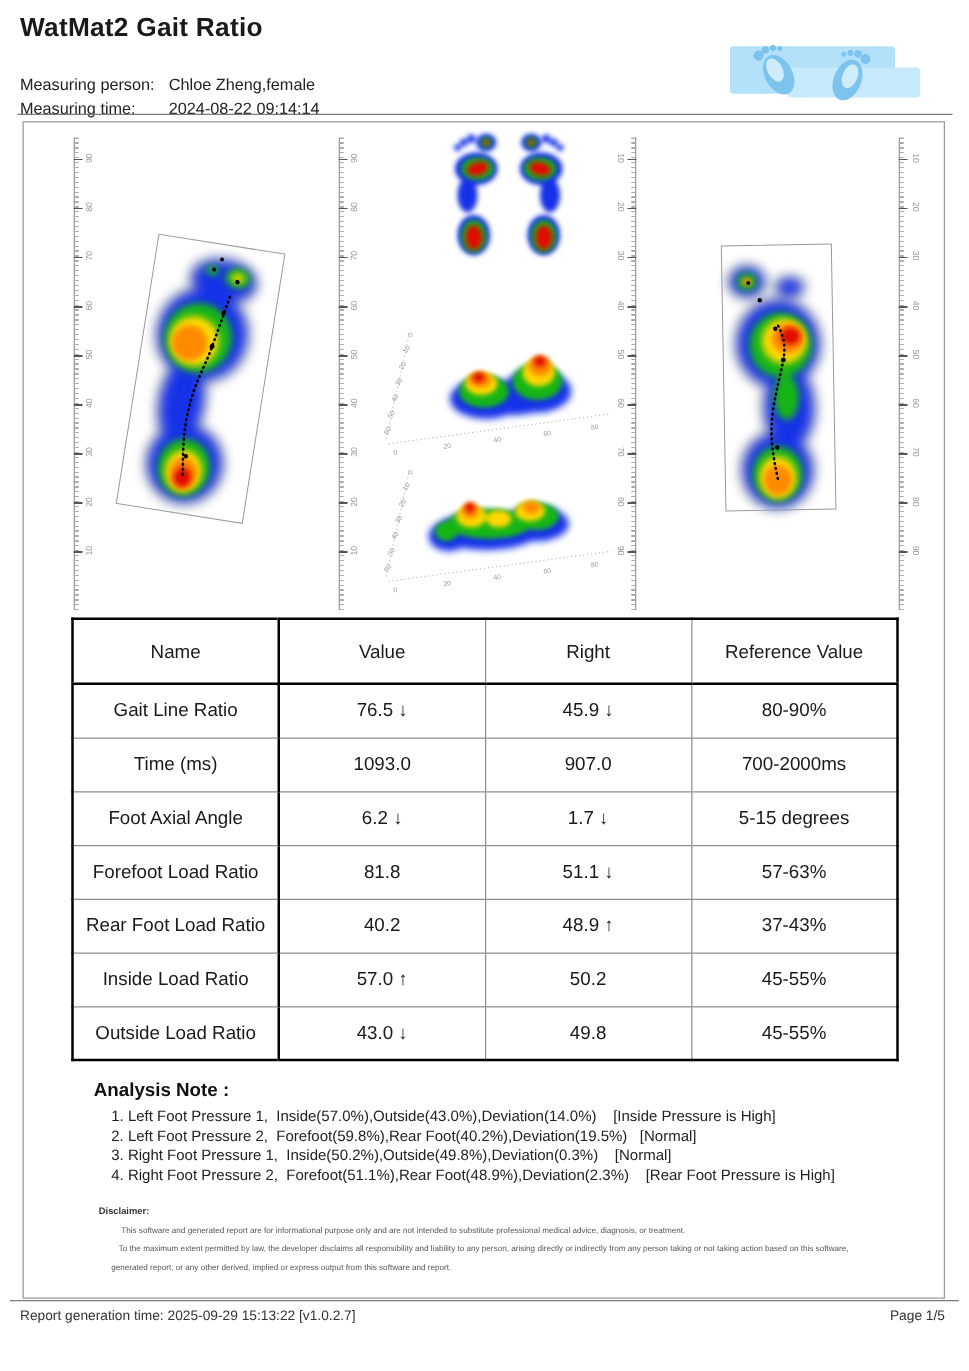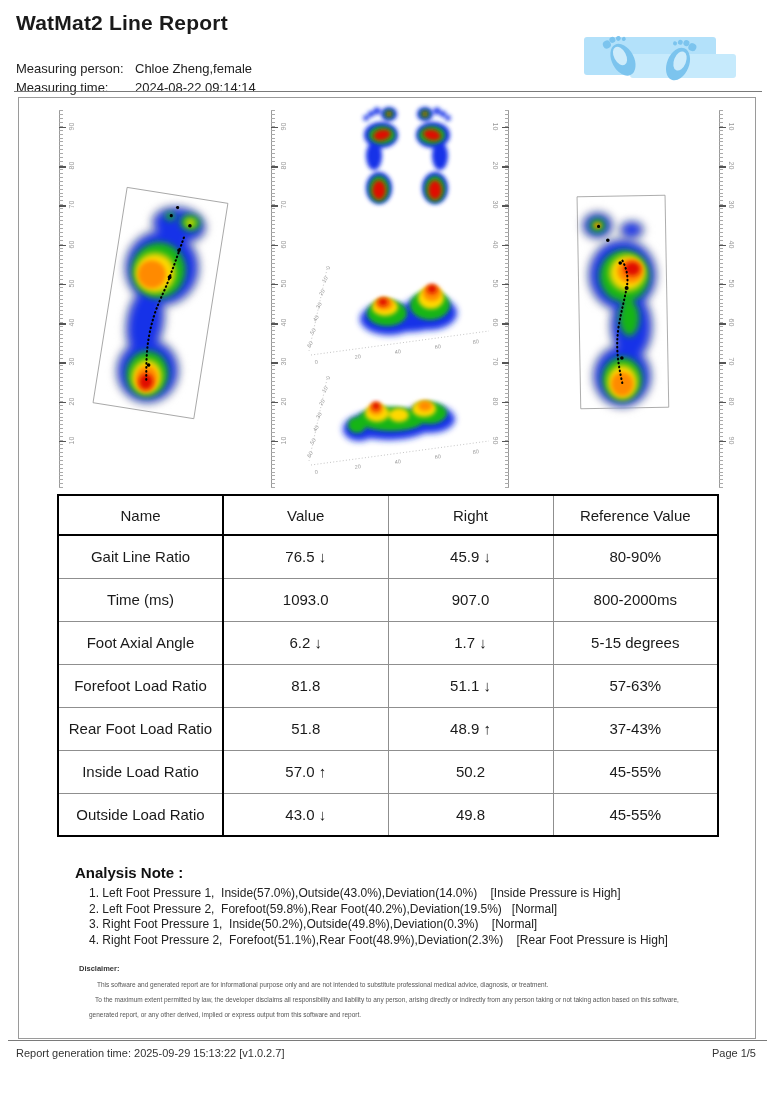--- a/index.html
+++ b/index.html
@@ -46,21 +46,21 @@
   .axis{fill:none;stroke:#aaa;stroke-width:0.7;stroke-dasharray:1 2.2}
   .tick3d{font-size:5.5px;fill:#999}
 
   
   table.report { border-collapse:collapse; background:#fff; }
   table.report td, table.report th {
     border:1px solid #8f8f8f; font-weight:normal; text-align:center;
     width:165px; height:43px; font-size:15px; color:#1a1a1a; vertical-align:middle;
   }
   table.report { border:2px solid #000; }
-  table.report tr.hdr th { border-bottom:2px solid #000; height:40px; }
+  table.report tr.hdr th { border-bottom:2px solid #000; height:52px; }
   table.report td:first-child, table.report th:first-child { border-right:2px solid #000; }
 
   
   .an-heading { font-size:15px; font-weight:bold; color:#111; }
   .note-item { font-size:12px; color:#222; line-height:15.6px; white-space:pre; }
   .disc-heading { font-size:7.5px; font-weight:bold; color:#333; }
   .disc-line { font-size:6.5px; color:#555; white-space:pre; }
   .footer-text { font-size:11px; color:#333; }
 </style>
 </head>
@@ -73,21 +73,21 @@
       </filter>
     <filter id="b3" x="-50%" y="-50%" width="200%" height="200%">
         <feGaussianBlur stdDeviation="3"></feGaussianBlur>
       </filter>
     <filter id="b4" x="-50%" y="-50%" width="200%" height="200%">
         <feGaussianBlur stdDeviation="4.5"></feGaussianBlur>
       </filter>
   </defs>
 </svg>
 
-<div class="abs title">WatMat2 Line Report</div>
+<div class="abs title">WatMat2 Gait Ratio</div>
 
 <div class="abs" style="left:16px;top:59px">
   <span class="meta-label">Measuring person:</span>
 </div>
 <div class="abs" style="left:135px;top:59px">
   <span class="meta-value">Chloe Zheng,female</span>
 </div>
 <div class="abs" style="left:16px;top:78px">
   <span class="meta-label">Measuring time:</span>
 </div>
@@ -411,37 +411,37 @@
     <tr>
       <td>Gait Line Ratio</td>
       <td>76.5 ↓</td>
       <td>45.9 ↓</td>
       <td>80-90%</td>
     </tr>
     <tr>
       <td>Time (ms)</td>
       <td>1093.0</td>
       <td>907.0</td>
-      <td>800-2000ms</td>
+      <td>700-2000ms</td>
     </tr>
     <tr>
       <td>Foot Axial Angle</td>
       <td>6.2 ↓</td>
       <td>1.7 ↓</td>
       <td>5-15 degrees</td>
     </tr>
     <tr>
       <td>Forefoot Load Ratio</td>
       <td>81.8</td>
       <td>51.1 ↓</td>
       <td>57-63%</td>
     </tr>
     <tr>
       <td>Rear Foot Load Ratio</td>
-      <td>51.8</td>
+      <td>40.2</td>
       <td>48.9 ↑</td>
       <td>37-43%</td>
     </tr>
     <tr>
       <td>Inside Load Ratio</td>
       <td>57.0 ↑</td>
       <td>50.2</td>
       <td>45-55%</td>
     </tr>
     <tr>

